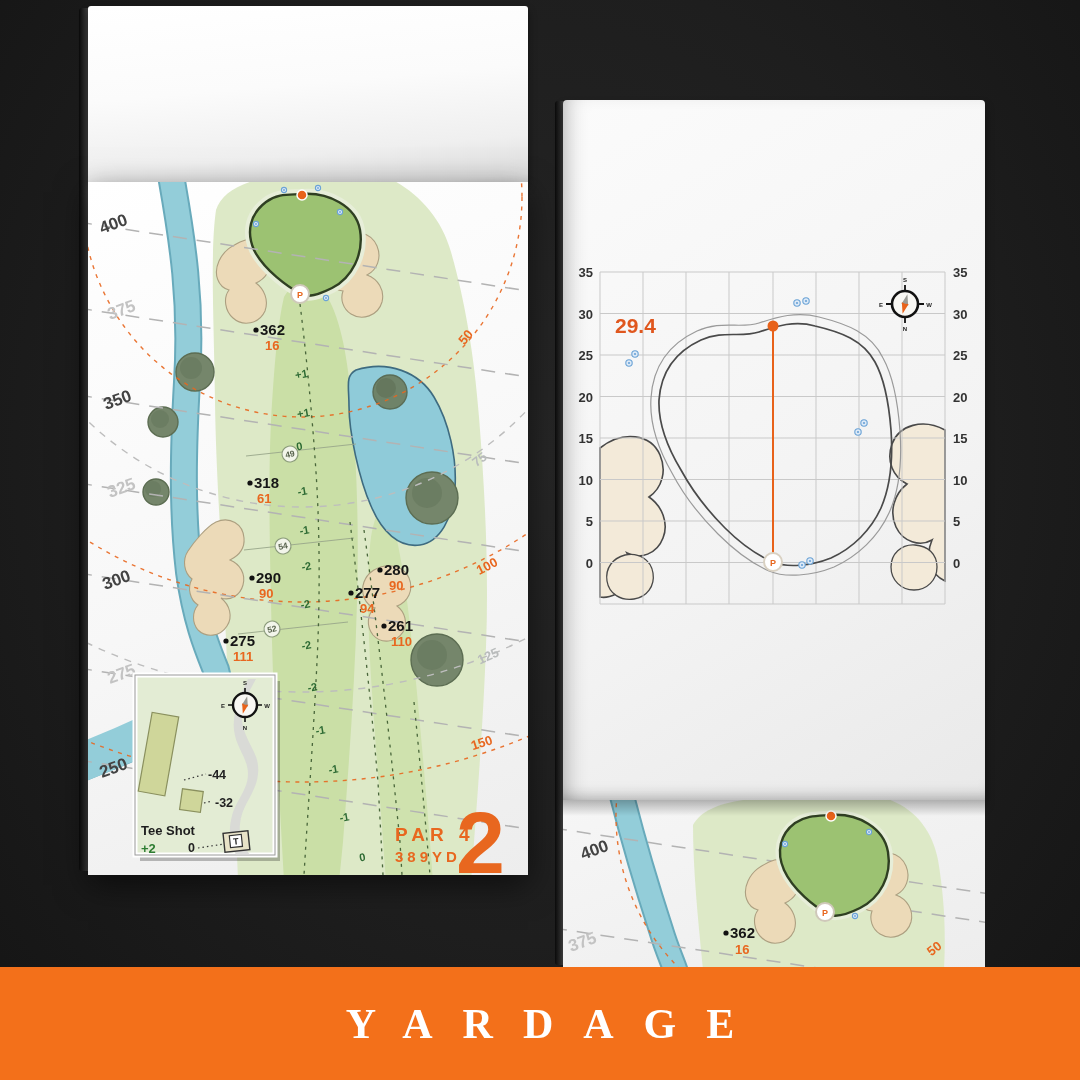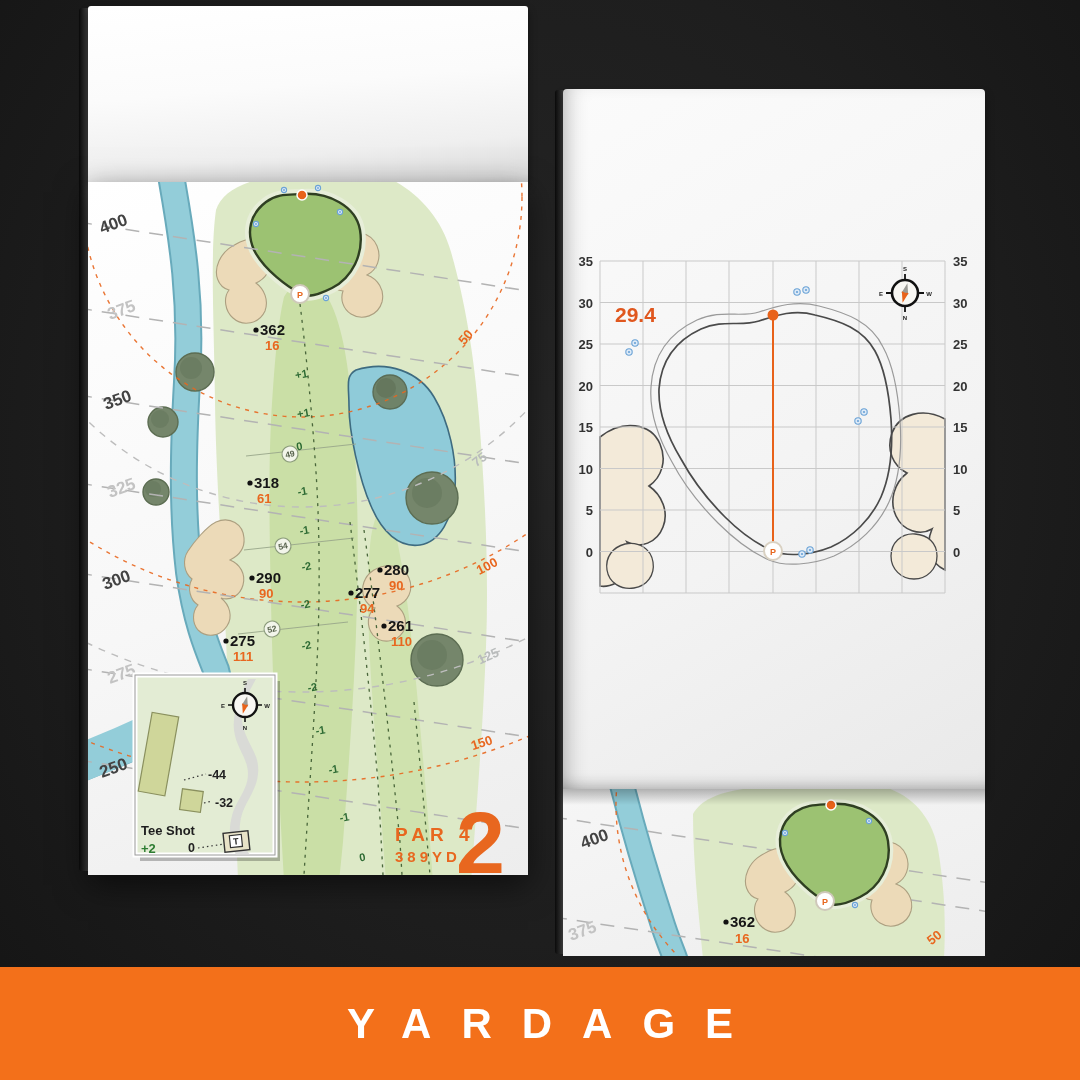--- a/index.html
+++ b/index.html
@@ -1,41 +1,41 @@
 <!DOCTYPE html>
 <html><head>
 <meta charset="utf-8">
 <style>
   html,body{margin:0;padding:0;}
   body{width:1080px;height:1080px;overflow:hidden;background:#1f1f1f;position:relative;
        font-family:"Liberation Sans", sans-serif;}
   .stage{position:absolute;inset:0;background:radial-gradient(ellipse at 50% 42%, #262626 0%, #1e1e1e 55%, #141414 100%);}
   .booklet{position:absolute;}
   .booklet-left{left:88px;top:6px;width:440px;}
-  .booklet-right{left:563px;top:89px;width:422px;}
+  .booklet-right{left:563px;top:100px;width:422px;}
   .booklet-left::before{content:"";position:absolute;left:-9px;top:2px;bottom:4px;width:11px;
        background:linear-gradient(90deg,#0a0a0a 0%,#2e2e2e 55%,#4a4a4a 100%);border-radius:3px 0 0 3px;}
   .booklet-right::before{content:"";position:absolute;left:-8px;top:1px;bottom:2px;width:10px;
        background:linear-gradient(90deg,#0a0a0a 0%,#2c2c2c 60%,#474747 100%);border-radius:3px 0 0 3px;}
   .page{position:relative;}
   .flipped-page{width:440px;height:176px;
        background:linear-gradient(175deg,#ffffff 0%,#fbfbfb 45%,#efefef 78%,#dcdcdc 96%,#cfcfcf 100%);
        border-radius:3px 3px 0 0;box-shadow:0 5px 9px rgba(0,0,0,.45);}
   .map-page{width:440px;height:693px;background:linear-gradient(160deg,#ffffff 0%,#f7f7f7 55%,#ededed 100%);
        box-shadow:0 10px 30px rgba(0,0,0,.55);}
   .chart-page{width:422px;height:700px;background:linear-gradient(150deg,#fbfbfb 0%,#f3f3f3 60%,#e9e9e9 100%);
        border-radius:4px 4px 0 0;box-shadow:0 6px 10px rgba(0,0,0,.40);}
   .chart-page::after{content:"";position:absolute;inset:0;pointer-events:none;
        box-shadow:inset 16px 0 22px -14px rgba(0,0,0,.30), inset 0 -14px 16px -12px rgba(0,0,0,.28);}
   .next-page{width:422px;height:167px;background:linear-gradient(160deg,#f6f6f6,#ededed);}
   .next-page::before{content:"";position:absolute;left:0;right:0;top:0;height:16px;pointer-events:none;
        background:linear-gradient(180deg,rgba(0,0,0,.28),rgba(0,0,0,0));z-index:5;}
   svg{display:block;}
   .banner{position:absolute;left:0;right:0;bottom:0;height:113px;background:#F3701A;z-index:20;
-       display:flex;align-items:center;justify-content:center;}
+       display:flex;align-items:center;justify-content:center;font-family:Liberation Serif, serif;}
   .banner span{color:#ffffff;font-size:42px;font-weight:700;letter-spacing:30px;padding-left:30px;}
 
   
   text{font-family:"Liberation Sans", sans-serif;}
   .t-margin-dark{font-size:17px;font-weight:700;fill:#434343;}
   .t-margin-light{font-size:17px;font-weight:700;fill:#c3c3c3;}
   .t-arc-o{font-size:13px;font-weight:700;fill:#E8671F;text-anchor:middle;}
   .t-arc-g{font-size:13px;font-weight:700;fill:#b9bcbc;text-anchor:middle;}
   .t-carry{font-size:15px;font-weight:700;fill:#161616;}
   .t-front{font-size:13px;font-weight:700;fill:#E8671F;}

